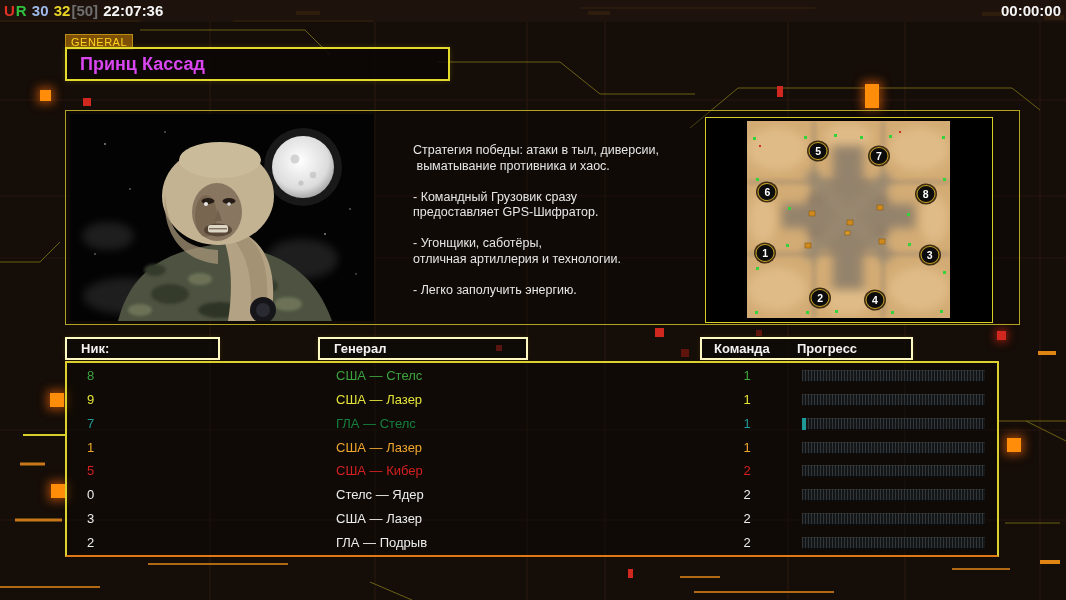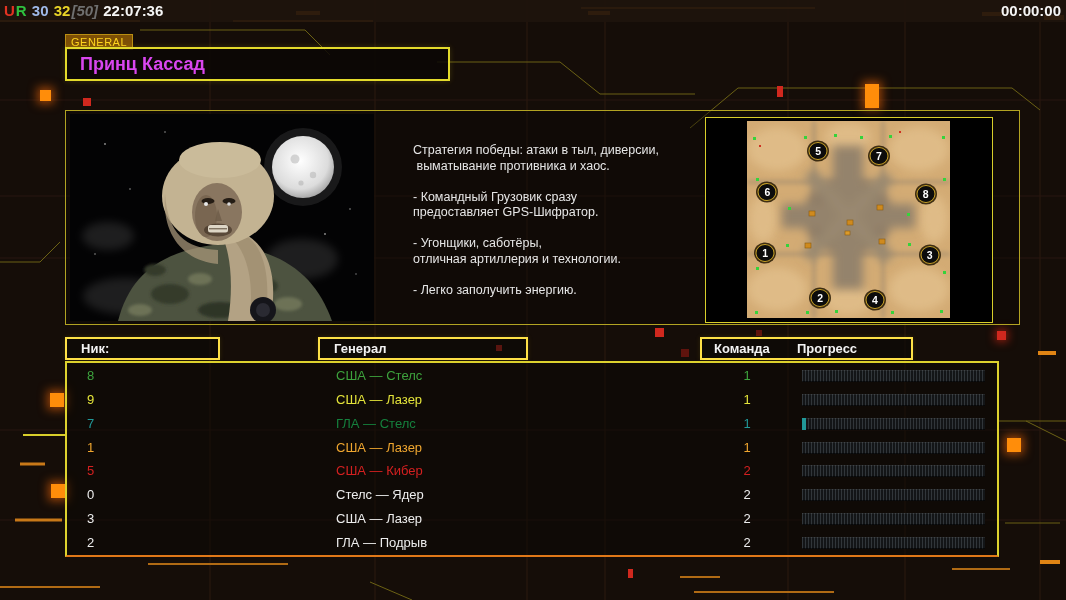--- a/index.html
+++ b/index.html
@@ -32,21 +32,21 @@
   #description{position:absolute;left:347px;top:32px;width:292px;
     color:#e6e6e6;font-size:12.5px;line-height:15.5px;white-space:pre-wrap;}
   #map-box{position:absolute;left:639px;top:6px;width:286px;height:204px;
     background:#000;border:1px solid #d8ce2a;}
   #map-terrain{position:absolute;left:41px;top:3px;width:203px;height:197px;}
   .map-marker{position:absolute;width:17px;height:16px;margin:0;transform:translate(-50%,-50%);
     background:#0c0c0c;border:1.5px solid #c9a227;border-radius:50%;
     box-shadow:0 0 0 1.5px rgba(35,22,0,.85);color:#fff;font-size:10.5px;font-weight:bold;
     display:flex;align-items:center;justify-content:center;z-index:2;}
 
-  .hdr-box{position:absolute;top:337px;height:19px;border:2px solid #fde047;
+  .hdr-box{position:absolute;top:337px;height:19px;border:2px solid #fef9c3;
     background:rgba(10,8,5,.6);color:#f2f2f2;font-weight:bold;font-size:13px;
     line-height:19px;z-index:3;box-shadow:0 0 5px rgba(200,180,20,.15);}
   #hdr-nick{left:65px;width:151px;padding-left:0;}
   #hdr-general{left:318px;width:206px;}
   #hdr-nick span,#hdr-general span{padding-left:14px;display:inline-block;}
   #hdr-team-prog{left:700px;width:209px;}
   #hdr-team-prog .h1{position:absolute;left:12px;}
   #hdr-team-prog .h2{position:absolute;left:95px;}
 
   #table-body{position:absolute;left:65px;top:361px;width:930px;height:192px;
@@ -94,21 +94,21 @@
   <div class="sqr" style="left:83px;top:98px;width:8px;height:8px;"></div>
   <div class="sqr" style="left:655px;top:328px;width:9px;height:9px;"></div>
   <div class="sqr" style="left:496px;top:345px;width:6px;height:6px;"></div>
   <div class="sqr" style="left:628px;top:569px;width:5px;height:9px;"></div>
   <div class="sqr sqg" style="left:997px;top:331px;width:9px;height:9px;"></div>
   <div class="sqr" style="left:777px;top:86px;width:6px;height:11px;"></div>
   <div class="sqd" style="left:681px;top:349px;width:8px;height:8px;"></div>
   <div class="sqd" style="left:756px;top:330px;width:6px;height:6px;"></div>
 
   <div id="top-bar">
-    <div id="status-left"><span style="color: rgb(226, 51, 34);">U</span><span style="color: rgb(47, 193, 63);">R</span><span style="color: rgb(159, 185, 234);"> 30</span><span style="color: rgb(233, 212, 40);"> 32</span><span style="color: rgb(111, 111, 111); font-style: italic;">[50]</span><span style="color: rgb(245, 245, 245);"> 22:07:36</span></div>
+    <div id="status-left"><span style="color: rgb(226, 51, 34);">U</span><span style="color: rgb(47, 193, 63);">R</span><span style="color: rgb(159, 185, 234);"> 30</span><span style="color: rgb(233, 212, 40);"> 32</span><span style="color: rgb(111, 111, 111);">[50]</span><span style="color: rgb(245, 245, 245);"> 22:07:36</span></div>
     <div id="match-timer">00:00:00</div>
   </div>
 
   <div id="general-tab">GENERAL</div>
   <div id="general-name-box">
     <span>Принц Кассад</span>
   </div>
 
   <div id="main-panel">
 

